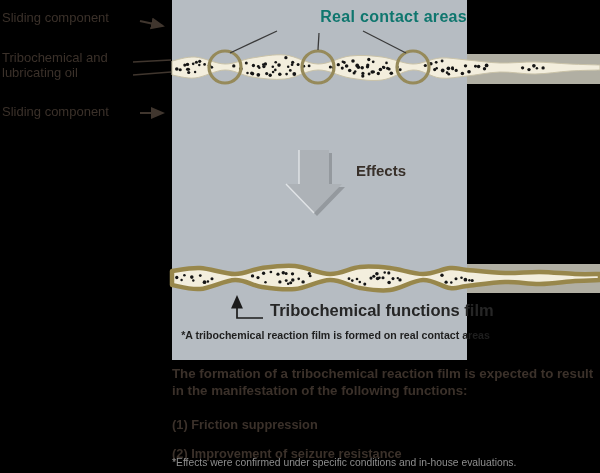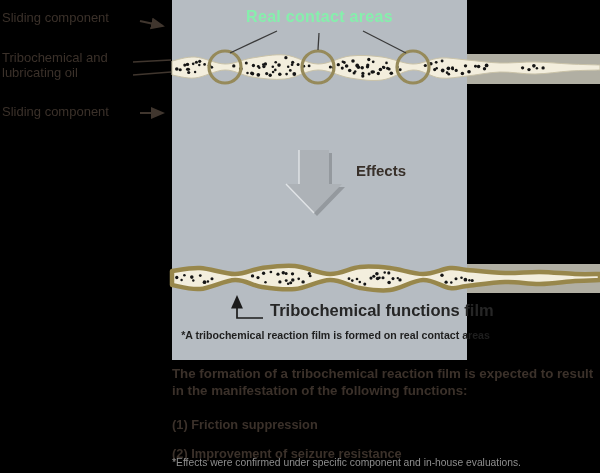--- a/index.html
+++ b/index.html
@@ -5,21 +5,21 @@
   html,body{margin:0;padding:0;background:#000;}
   .stage{position:relative;width:600px;height:473px;background:#000;overflow:hidden;
          font-family:"Liberation Sans",sans-serif;}
   .panel{position:absolute;left:172px;top:0;width:295px;height:360px;background:#b6bcc2;}
   .strip{position:absolute;background:#b1afa3;}
   .strip-top{left:467px;top:54px;width:133px;height:30px;}
   .strip-bottom{left:467px;top:264px;width:133px;height:29px;}
   svg.gfx{position:absolute;left:0;top:0;width:600px;height:473px;pointer-events:none;}
   .txt{position:absolute;white-space:pre-line;}
   .lbl-left{color:#3b312a;font-size:13px;font-weight:400;line-height:15px;}
-  .t-real{left:172px;top:8px;width:295px;text-align:center;color:#86efac;
+  .t-real{left:172px;top:8px;width:295px;text-align:right;color:#0f766e;
           font-size:16px;font-weight:700;letter-spacing:.3px;}
   .t-sliding{left:356px;top:162px;color:#38302a;font-size:15px;font-weight:700;}
   .t-film{left:270px;top:301px;color:#262626;font-size:16.5px;font-weight:700;}
   .t-filmnote{left:172px;top:329px;width:327px;text-align:center;color:#1f1f1f;
               font-size:10.6px;font-weight:700;}
   .t-intro{left:172px;top:366px;width:432px;color:#3b312a;font-size:13.3px;
            font-weight:700;line-height:16.5px;}
   .t-list{left:172px;top:403px;width:432px;color:#3b312a;font-size:12.8px;
           font-weight:700;line-height:14.5px;}
   .t-foot{left:172px;top:457px;width:428px;color:#8e8e8e;font-size:10.3px;font-weight:400;}
@@ -245,14 +245,14 @@
   <div class="txt t-filmnote">*A tribochemical reaction film is formed on real contact areas</div>
 
   <div class="txt t-intro">The formation of a tribochemical reaction film is expected to result in the manifestation of the following functions:</div>
 
   <div class="txt t-list">
     <div>(1) Friction suppression</div>
     <div>(2) Improvement of seizure resistance</div>
     
   </div>
 
-  <div class="txt t-foot">*Effects were confirmed under specific component and in-house evaluations.</div>
+  <div class="txt t-foot">*Effects were confirmed under specific conditions and in-house evaluations.</div>
 </div>
 
 </body></html>

